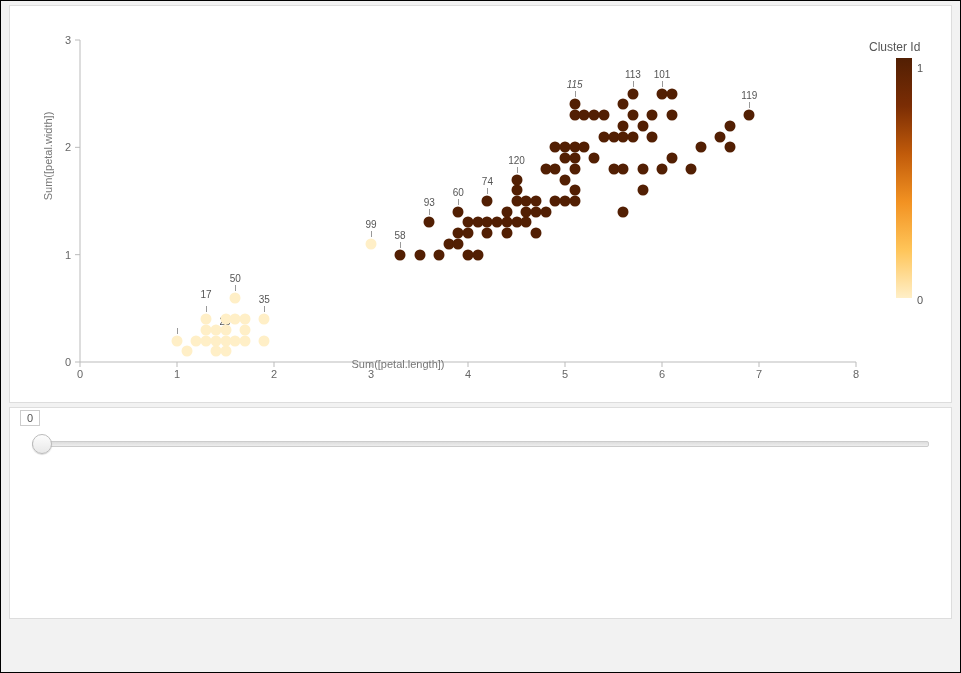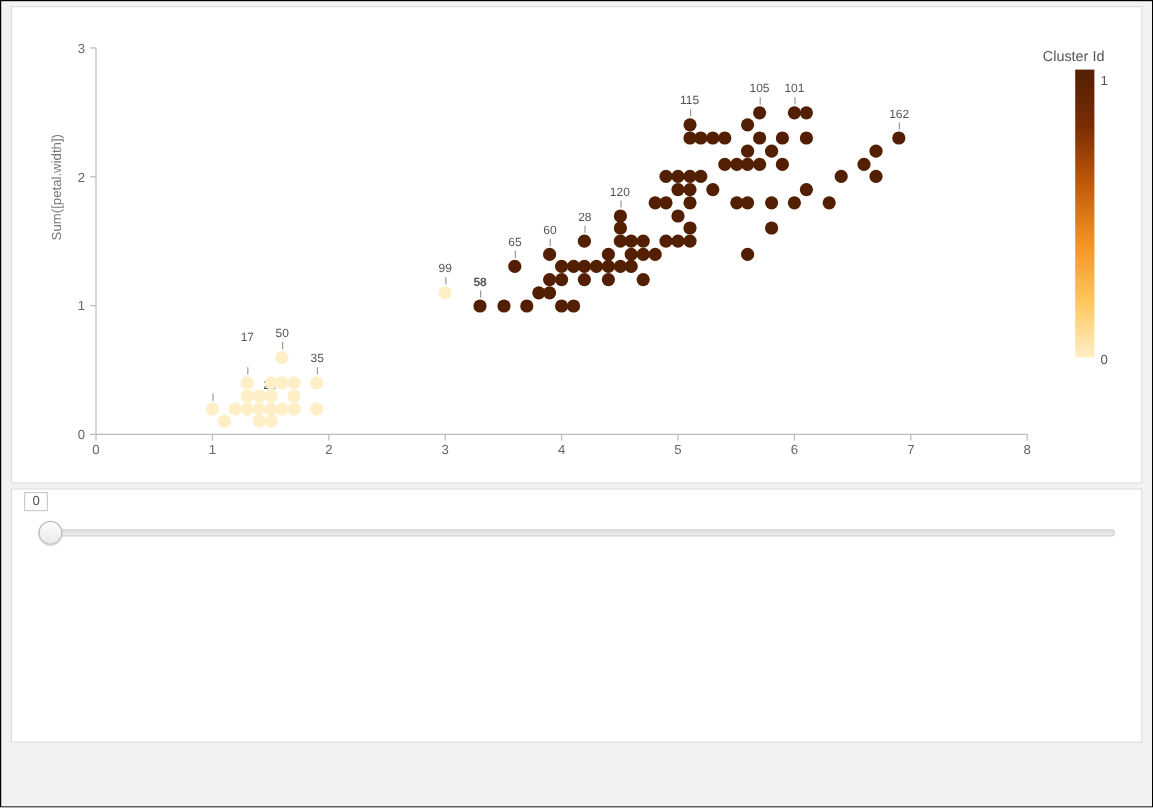--- a/index.html
+++ b/index.html
@@ -75,21 +75,21 @@
 
     <div class="point c0" style="left: 97px; top: 300.533px;"></div>
         <div class="lead" style="left: 97px; top: 287.533px;"></div>
         <div class="datalabel" style="left: 97px; top: 286.533px; margin-left: 48px;">23</div>
         <div class="point c0" style="left: 106.7px; top: 311.267px;"></div>
         <div class="point c0" style="left: 116.4px; top: 300.533px;"></div>
         <div class="point c0" style="left: 126.1px; top: 300.533px;"></div>
         <div class="point c0" style="left: 126.1px; top: 289.8px;"></div>
         <div class="point c0" style="left: 126.1px; top: 279.067px;"></div>
         <div class="lead" style="left: 126.1px; top: 266.067px;"></div>
-        <div class="datalabel" style="left: 126.1px; top: 247px;">17</div>
+        <div class="datalabel" style="left: 126.1px; top: 260px;">17</div>
         <div class="point c0" style="left: 135.8px; top: 311.267px;"></div>
         <div class="point c0" style="left: 135.8px; top: 300.533px;"></div>
         <div class="point c0" style="left: 135.8px; top: 289.8px;"></div>
         <div class="point c0" style="left: 145.5px; top: 311.267px;"></div>
         <div class="point c0" style="left: 145.5px; top: 300.533px;"></div>
         <div class="point c0" style="left: 145.5px; top: 289.8px;"></div>
         <div class="point c0" style="left: 145.5px; top: 279.067px;"></div>
         <div class="point c0" style="left: 155.2px; top: 300.533px;"></div>
         <div class="point c0" style="left: 155.2px; top: 279.067px;"></div>
         <div class="point c0" style="left: 155.2px; top: 257.6px;"></div>
@@ -100,42 +100,42 @@
         <div class="point c0" style="left: 164.9px; top: 279.067px;"></div>
         <div class="point c0" style="left: 184.3px; top: 300.533px;"></div>
         <div class="point c0" style="left: 184.3px; top: 279.067px;"></div>
         <div class="lead" style="left: 184.3px; top: 266.067px;"></div>
         <div class="datalabel" style="left: 184.3px; top: 265.067px;">35</div>
         <div class="point c0" style="left: 291px; top: 203.933px;"></div>
         <div class="lead" style="left: 291px; top: 190.933px;"></div>
         <div class="datalabel" style="left: 291px; top: 189.933px;">99</div>
         <div class="point c1" style="left: 320.1px; top: 214.667px;"></div>
         <div class="lead" style="left: 320.1px; top: 201.667px;"></div>
-        <div class="datalabel" style="left: 320.1px; top: 200.667px; font-weight: bold;">58</div>
+        <div class="datalabel" style="left: 320.1px; top: 200.667px;">58</div>
         <div class="point c1" style="left: 339.5px; top: 214.667px;"></div>
         <div class="point c1" style="left: 349.2px; top: 182.467px;"></div>
         <div class="lead" style="left: 349.2px; top: 169.467px;"></div>
-        <div class="datalabel" style="left: 349.2px; top: 168.467px;">65</div>
+        <div class="datalabel" style="left: 349.2px; top: 168.467px;">93</div>
         <div class="point c1" style="left: 358.9px; top: 214.667px;"></div>
         <div class="point c1" style="left: 368.6px; top: 203.933px;"></div>
         <div class="point c1" style="left: 378.3px; top: 203.933px;"></div>
         <div class="point c1" style="left: 378.3px; top: 193.2px;"></div>
         <div class="point c1" style="left: 378.3px; top: 171.733px;"></div>
         <div class="lead" style="left: 378.3px; top: 158.733px;"></div>
         <div class="datalabel" style="left: 378.3px; top: 157.733px;">60</div>
         <div class="point c1" style="left: 388px; top: 214.667px;"></div>
         <div class="point c1" style="left: 388px; top: 193.2px;"></div>
         <div class="point c1" style="left: 388px; top: 182.467px;"></div>
         <div class="point c1" style="left: 397.7px; top: 214.667px;"></div>
         <div class="point c1" style="left: 397.7px; top: 182.467px;"></div>
         <div class="point c1" style="left: 407.4px; top: 193.2px;"></div>
         <div class="point c1" style="left: 407.4px; top: 182.467px;"></div>
         <div class="point c1" style="left: 407.4px; top: 161px;"></div>
         <div class="lead" style="left: 407.4px; top: 148px;"></div>
-        <div class="datalabel" style="left: 407.4px; top: 147px;">28</div>
+        <div class="datalabel" style="left: 407.4px; top: 147px;">74</div>
         <div class="point c1" style="left: 417.1px; top: 182.467px;"></div>
         <div class="point c1" style="left: 426.8px; top: 193.2px;"></div>
         <div class="point c1" style="left: 426.8px; top: 182.467px;"></div>
         <div class="point c1" style="left: 426.8px; top: 171.733px;"></div>
         <div class="point c1" style="left: 436.5px; top: 182.467px;"></div>
         <div class="point c1" style="left: 436.5px; top: 161px;"></div>
         <div class="point c1" style="left: 436.5px; top: 150.267px;"></div>
         <div class="point c1" style="left: 436.5px; top: 139.533px;"></div>
         <div class="lead" style="left: 436.5px; top: 126.533px;"></div>
         <div class="datalabel" style="left: 436.5px; top: 125.533px;">120</div>
@@ -155,60 +155,61 @@
         <div class="point c1" style="left: 485px; top: 118.067px;"></div>
         <div class="point c1" style="left: 485px; top: 107.333px;"></div>
         <div class="point c1" style="left: 494.7px; top: 161px;"></div>
         <div class="point c1" style="left: 494.7px; top: 150.267px;"></div>
         <div class="point c1" style="left: 494.7px; top: 128.8px;"></div>
         <div class="point c1" style="left: 494.7px; top: 118.067px;"></div>
         <div class="point c1" style="left: 494.7px; top: 107.333px;"></div>
         <div class="point c1" style="left: 494.7px; top: 75.1333px;"></div>
         <div class="point c1" style="left: 494.7px; top: 64.4px;"></div>
         <div class="lead" style="left: 494.7px; top: 51.4px;"></div>
-        <div class="datalabel" style="left: 494.7px; top: 50.4px;">115</div>
+        <div class="datalabel" style="left: 494.7px; top: 50.4px; font-style: italic;">115</div>
         <div class="point c1" style="left: 504.4px; top: 107.333px;"></div>
         <div class="point c1" style="left: 504.4px; top: 75.1333px;"></div>
         <div class="point c1" style="left: 514.1px; top: 118.067px;"></div>
         <div class="point c1" style="left: 514.1px; top: 75.1333px;"></div>
         <div class="point c1" style="left: 523.8px; top: 96.6px;"></div>
         <div class="point c1" style="left: 523.8px; top: 75.1333px;"></div>
         <div class="point c1" style="left: 533.5px; top: 128.8px;"></div>
         <div class="point c1" style="left: 533.5px; top: 96.6px;"></div>
         <div class="point c1" style="left: 543.2px; top: 171.733px;"></div>
         <div class="point c1" style="left: 543.2px; top: 128.8px;"></div>
         <div class="point c1" style="left: 543.2px; top: 96.6px;"></div>
         <div class="point c1" style="left: 543.2px; top: 85.8667px;"></div>
         <div class="point c1" style="left: 543.2px; top: 64.4px;"></div>
         <div class="point c1" style="left: 552.9px; top: 96.6px;"></div>
         <div class="point c1" style="left: 552.9px; top: 75.1333px;"></div>
         <div class="point c1" style="left: 552.9px; top: 53.6667px;"></div>
         <div class="lead" style="left: 552.9px; top: 40.6667px;"></div>
-        <div class="datalabel" style="left: 552.9px; top: 39.6667px;">105</div>
+        <div class="datalabel" style="left: 552.9px; top: 39.6667px;">113</div>
         <div class="point c1" style="left: 562.6px; top: 150.267px;"></div>
         <div class="point c1" style="left: 562.6px; top: 128.8px;"></div>
         <div class="point c1" style="left: 562.6px; top: 85.8667px;"></div>
         <div class="point c1" style="left: 572.3px; top: 96.6px;"></div>
         <div class="point c1" style="left: 572.3px; top: 75.1333px;"></div>
         <div class="point c1" style="left: 582px; top: 128.8px;"></div>
         <div class="point c1" style="left: 582px; top: 53.6667px;"></div>
         <div class="lead" style="left: 582px; top: 40.6667px;"></div>
         <div class="datalabel" style="left: 582px; top: 39.6667px;">101</div>
         <div class="point c1" style="left: 591.7px; top: 118.067px;"></div>
         <div class="point c1" style="left: 591.7px; top: 75.1333px;"></div>
         <div class="point c1" style="left: 591.7px; top: 53.6667px;"></div>
         <div class="point c1" style="left: 611.1px; top: 128.8px;"></div>
         <div class="point c1" style="left: 620.8px; top: 107.333px;"></div>
         <div class="point c1" style="left: 640.2px; top: 96.6px;"></div>
         <div class="point c1" style="left: 649.9px; top: 107.333px;"></div>
         <div class="point c1" style="left: 649.9px; top: 85.8667px;"></div>
         <div class="point c1" style="left: 669.3px; top: 75.1333px;"></div>
         <div class="lead" style="left: 669.3px; top: 62.1333px;"></div>
-        <div class="datalabel" style="left: 669.3px; top: 61.1333px;">162</div>
+        <div class="datalabel" style="left: 669.3px; top: 61.1333px;">119</div>
       </div>
+    <div class="axis-title-x">Sum([petal.length])</div>
     <div class="axis-title-y">Sum([petal.width])</div>
 
     <div class="legend">
       <div class="legend-title">Cluster Id</div>
       <div class="legend-max">1</div>
       <div class="legend-bar"></div>
       <div class="legend-min">0</div>
     </div>
   </div>
 

